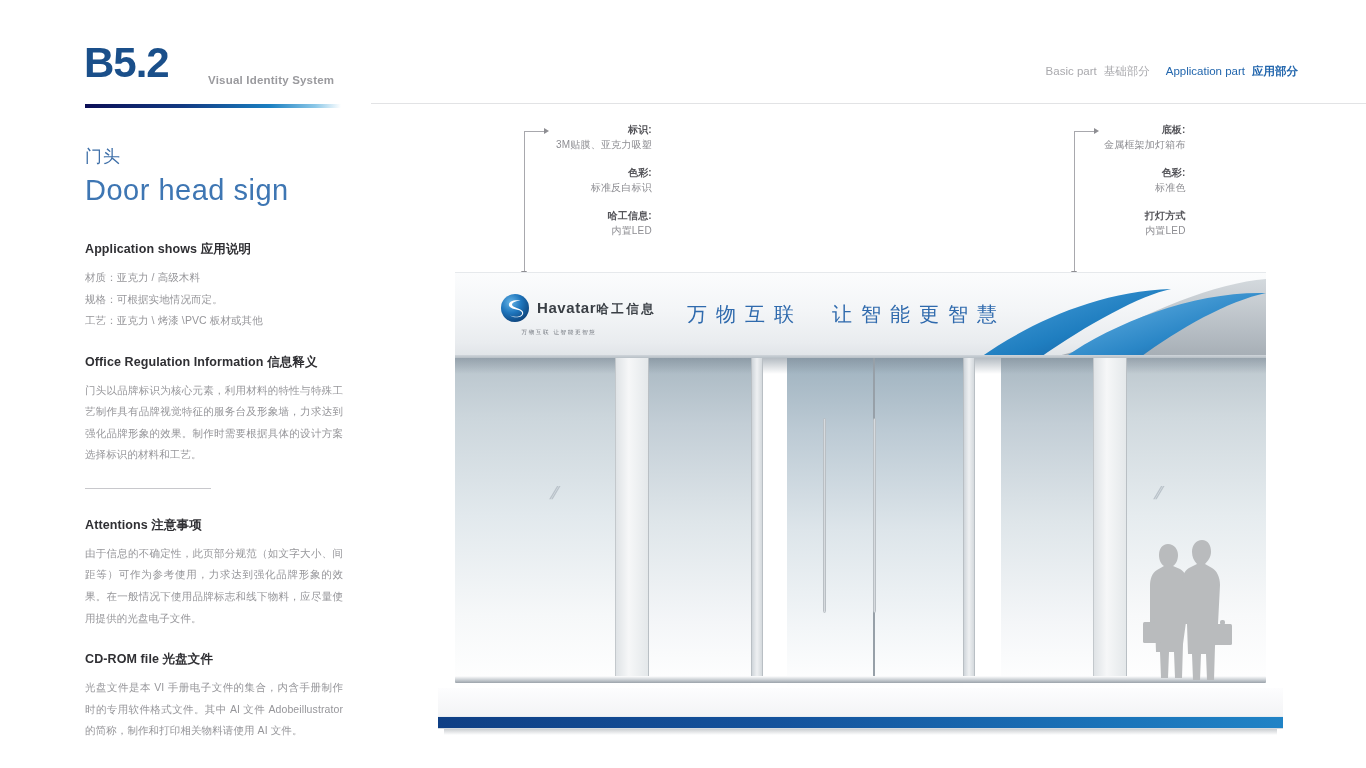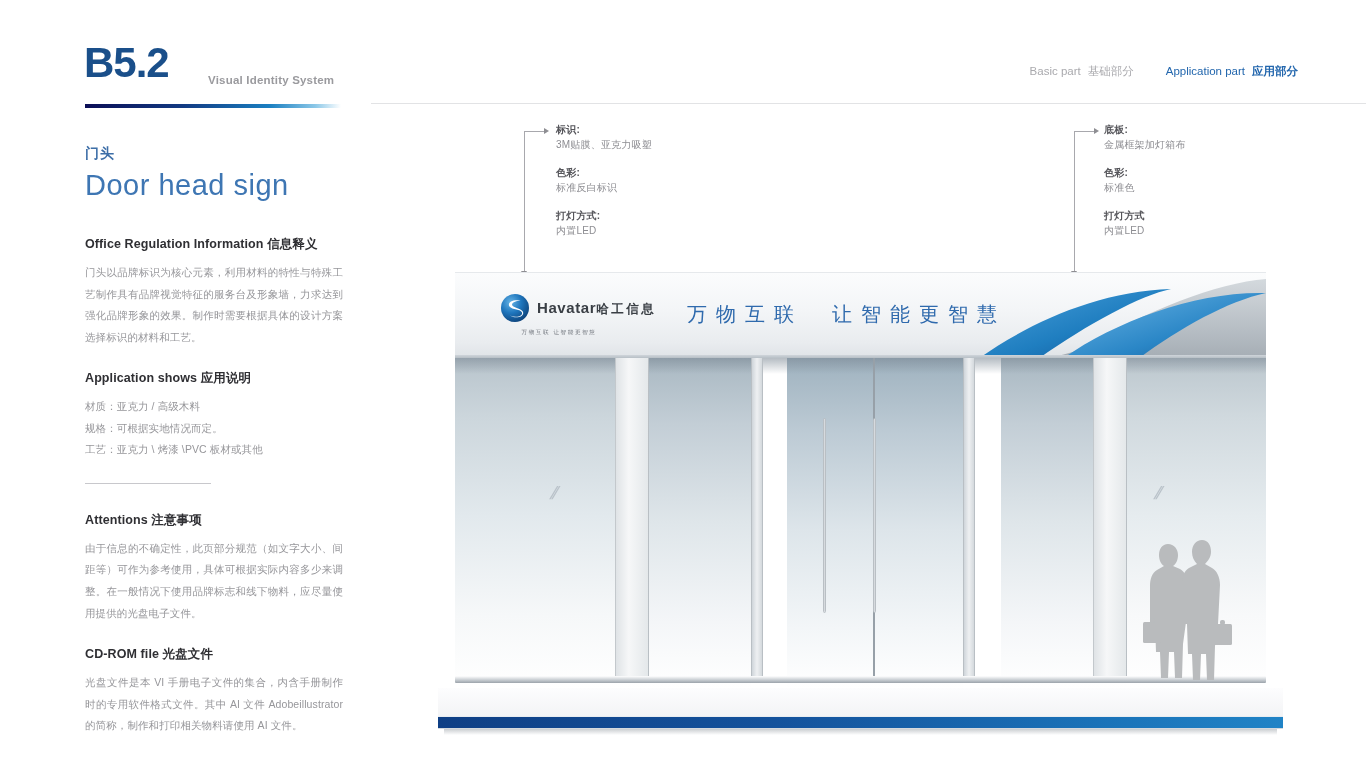--- a/index.html
+++ b/index.html
@@ -26,53 +26,53 @@
   #header-rule {
     position:absolute; left:85px; top:104px; width:256px; height:3.5px;
     background:linear-gradient(to right,#0b0e56 0%,#123a82 38%,#1a7fc1 72%,#8cc8e8 90%,#ffffff 100%);
   }
   #top-divider {
     position:absolute; left:371px; top:103px; width:995px; height:1px;
     background:#e2e3e5;
   }
   #nav {
     position:absolute; right:68px; top:64px;
-    display:flex; align-items:flex-start; gap:32px;
+    display:flex; align-items:flex-start; gap:16px;
     font-size:11.5px;
   }
   #nav .nav-group { display:flex; align-items:baseline; gap:7px; }
   .nav-basic { color:#a9a9ad; }
   .nav-app   { color:#2266ad; font-weight:normal; }
   .nav-app-cn{ color:#2266ad; font-weight:bold; }
 
   
   #left-col { position:absolute; left:85px; top:145px; width:258px; }
   .title-cn {
-    font-size:14px; color:#3e6fa8; letter-spacing:1px; margin-bottom:6px;
-    font-weight:bold;
+    font-size:17px; color:#3e6fa8; letter-spacing:1px; margin-bottom:6px;
+    font-weight:normal;
   }
   .title-en {
     font-size:29px; color:#3e76b3; font-weight:300; letter-spacing:0.5px;
     line-height:1.15; margin-bottom:34px;
   }
   .sec { margin-bottom:22px; }
   .sec-head {
     font-size:12.5px; color:#2f2f33; font-weight:bold; margin-bottom:9px;
     letter-spacing:0.1px;
   }
   .sec-body {
     font-size:10.5px; color:#96969a; line-height:2.05; letter-spacing:0.1px;
   }
   .sec-body p { margin:0; }
   .sec-body.just { text-align:justify; }
   #mid-rule { width:126px; height:1px; background:#c8c8cc; margin:22px 0 28px 0; }
 
   
   .callout { position:absolute; }
-  .callout .row { margin-bottom:13px; }
+  .callout .row { margin-bottom:13px;text-align:right; }
   .callout .lbl {
     font-size:10px; font-weight:bold; color:#55555a; line-height:1.5;
     letter-spacing:0.2px;
   }
   .callout .val {
     font-size:10px; color:#8d8d92; line-height:1.5; letter-spacing:0.2px;
   }
   #callout-left  { left:556px; top:122px; }
   #callout-right { left:1104px; top:122px; }
 
@@ -178,38 +178,38 @@
     <span class="nav-app">Application part</span>
     <span class="nav-app-cn">应用部分</span>
   </div>
 </div>
 
 <div id="left-col">
   <div class="title-cn">门头</div>
   <div class="title-en">Door head sign</div>
 
   <div class="sec">
-    <div class="sec-head">Office Regulation Information 信息释义</div>
-    <div class="sec-body just">门头以品牌标识为核心元素，利用材料的特性与特殊工艺制作具有品牌视觉特征的服务台及形象墙，力求达到强化品牌形象的效果。制作时需要根据具体的设计方案选择标识的材料和工艺。</div>
-  </div>
-
-  <div class="sec">
     <div class="sec-head">Application shows 应用说明</div>
     <div class="sec-body">
       <p>材质：亚克力 / 高级木料</p>
       <p>规格：可根据实地情况而定。</p>
       <p>工艺：亚克力 \ 烤漆 \PVC 板材或其他</p>
     </div>
   </div>
 
+  <div class="sec">
+    <div class="sec-head">Office Regulation Information 信息释义</div>
+    <div class="sec-body just">门头以品牌标识为核心元素，利用材料的特性与特殊工艺制作具有品牌视觉特征的服务台及形象墙，力求达到强化品牌形象的效果。制作时需要根据具体的设计方案选择标识的材料和工艺。</div>
+  </div>
+
   <div id="mid-rule"></div>
 
   <div class="sec">
     <div class="sec-head">Attentions 注意事项</div>
-    <div class="sec-body just">由于信息的不确定性，此页部分规范（如文字大小、间距等）可作为参考使用，具体可根据实际内容多少来调整。在一般情况下使用品牌标志和线下物料，应尽量使用提供的光盘电子文件。</div>
+    <div class="sec-body just">由于信息的不确定性，此页部分规范（如文字大小、间距等）可作为参考使用，力求达到强化品牌形象的效果。在一般情况下使用品牌标志和线下物料，应尽量使用提供的光盘电子文件。</div>
   </div>
 
   <div class="sec">
     <div class="sec-head">CD-ROM file 光盘文件</div>
     <div class="sec-body just">光盘文件是本 VI 手册电子文件的集合，内含手册制作时的专用软件格式文件。其中 AI 文件 Adobeillustrator 的简称，制作和打印相关物料请使用 AI 文件。</div>
   </div>
 </div>
 
 <div class="leader">
   <div class="vline" style="left:524px; top:131px; height:144px;"></div>
@@ -227,21 +227,21 @@
 <div class="callout" id="callout-left">
   <div class="row">
     <div class="lbl">标识:</div>
     <div class="val">3M贴膜、亚克力吸塑</div>
   </div>
   <div class="row">
     <div class="lbl">色彩:</div>
     <div class="val">标准反白标识</div>
   </div>
   <div class="row">
-    <div class="lbl">打灯方式:</div>
+    <div class="lbl">哈工信息:</div>
     <div class="val">内置LED</div>
   </div>
 </div>
 
 <div class="callout" id="callout-right">
   <div class="row">
     <div class="lbl">底板:</div>
     <div class="val">金属框架加灯箱布</div>
   </div>
   <div class="row">

